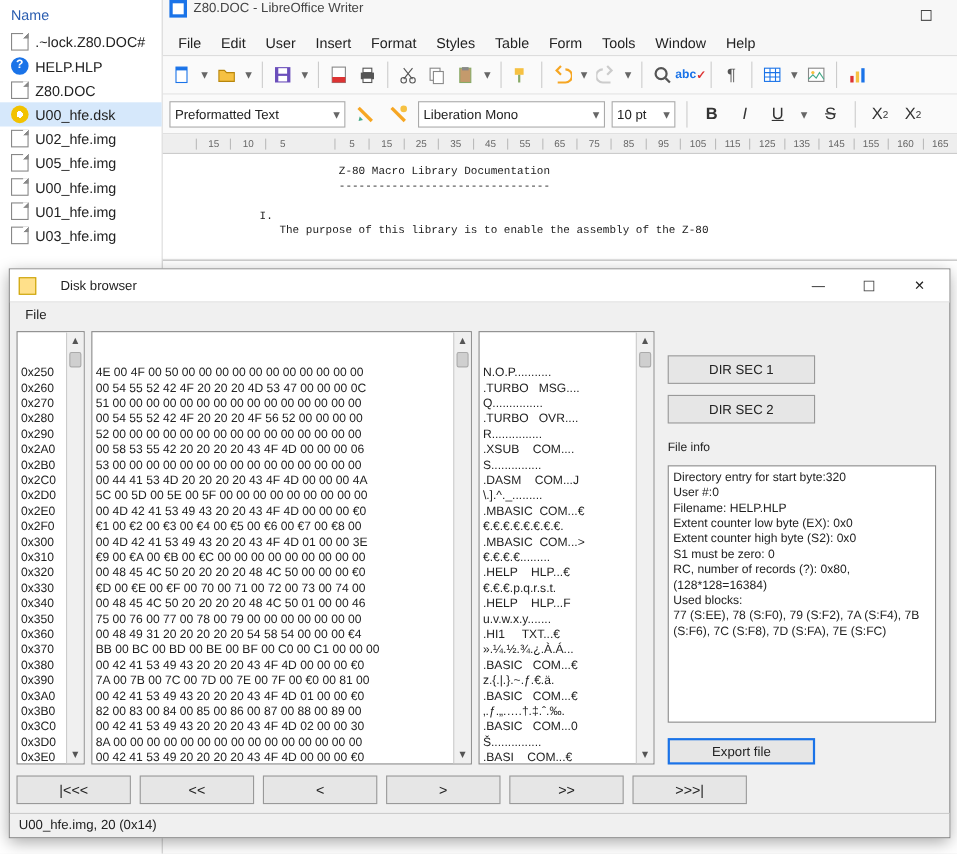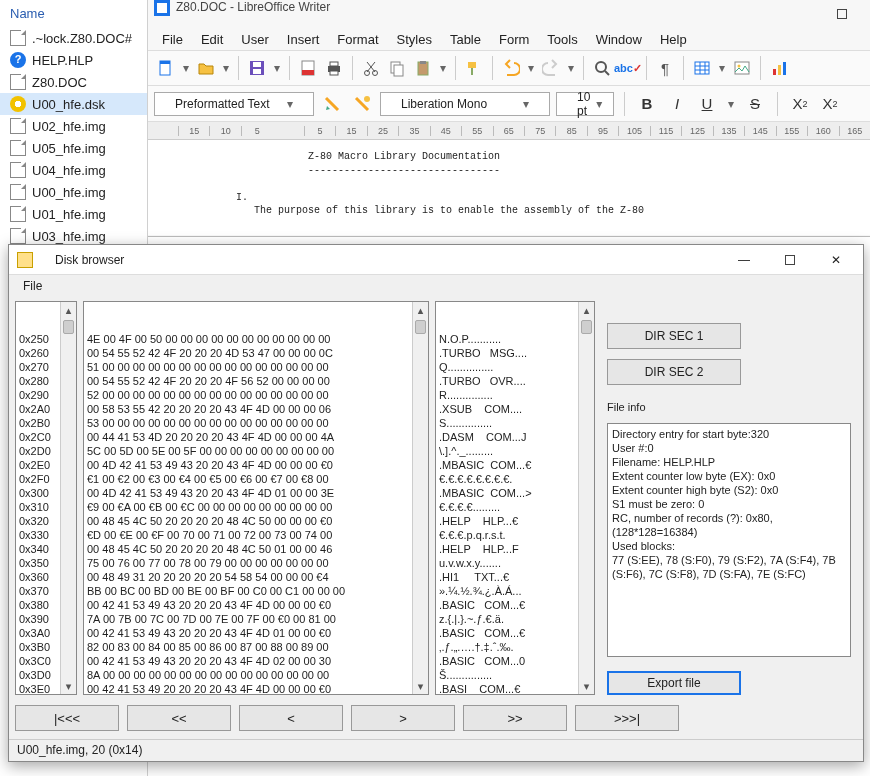--- a/index.html
+++ b/index.html
@@ -25,21 +25,21 @@
 .lo .titlebar .tb-ico::after { content:""; position:absolute; inset:3px; background:#fff; }
 .lo .titlebar .spacer { flex: 1; }
 .lo .titlebar .win-btn { width: 44px; height: 28px; display:flex; align-items:center; justify-content:center; color:#444; }
 .lo .menubar { height: 22px; display: flex; align-items: center; gap: 2px; padding: 0 6px; font-size: 13px; }
 .lo .menubar span { padding: 2px 8px; }
 .lo .toolbar { height: 36px; display: flex; align-items: center; gap: 2px; padding: 2px 6px; border-top:1px solid #ddd; border-bottom:1px solid #ddd; background:#fafafa; }
 .lo .tbtn { width: 24px; height: 24px; display:flex; align-items:center; justify-content:center; border:1px solid transparent; border-radius:2px; }
 .lo .sep { width:1px; height:24px; background:#ccc; margin:0 4px; }
 .lo .dd { width:12px; text-align:center; color:#666; }
 .lo .fmtbar { height: 36px; display: flex; align-items: center; gap: 6px; padding: 2px 6px; border-bottom:1px solid #ddd; background:#fafafa; }
-.lo .combo { height:24px; border:1px solid #aaa; background:#fff; display:flex; align-items:center; padding:0 20px; font-size:12px; }
+.lo .combo { height:24px; border:1px solid #aaa; background:#fff; display:flex; align-items:center; padding:0 4px; font-size:12px; }
 .lo .combo .arr { margin-left:auto; padding-left:6px; color:#666; }
 .lo .fmtbtn { width:24px; height:24px; display:flex; align-items:center; justify-content:center; font-size:15px; color:#333; }
 .lo .ruler { height: 18px; background: #eee; border-bottom:1px solid #ccc; font-size:9px; color:#666; display:flex; align-items:center; overflow:hidden; padding-left:30px; letter-spacing:0; }
 .lo .ruler span { display:inline-block; width:38px; text-align:center; border-left:1px solid #bbb; }
 .lo .doc { background:#fff; padding: 10px 20px 0 70px; font-family:Liberation Mono, monospace; font-size:10px; line-height:1.35; white-space:pre; overflow:hidden; height:95px; }
 
 
 .db { position: absolute; left: 8px; top: 244px; width: 856px; height: 518px; background: #f0f0f0; border: 1px solid #888; box-shadow: 0 4px 14px rgba(0,0,0,.35); }
 .db .titlebar { height: 30px; background: #fff; display: flex; align-items: center; padding: 0 4px 0 8px; border-bottom:1px solid #ddd; }
 .db .titlebar .tico { width:16px; height:16px; margin-right:6px; background:#ffe08a; border:1px solid #c9a000; }
@@ -90,24 +90,20 @@
         <span class="ico ico-disk"></span>
         <span>U00_hfe.dsk</span>
       </li>
     <li>
         <span class="ico ico-file"></span>
         <span>U02_hfe.img</span>
       </li>
     <li>
         <span class="ico ico-file"></span>
         <span>U05_hfe.img</span>
-      </li>
-    <li>
-        <span class="ico ico-file"></span>
-        <span>U04_hfe.img</span>
       </li>
     <li>
         <span class="ico ico-file"></span>
         <span>U00_hfe.img</span>
       </li>
     <li>
         <span class="ico ico-file"></span>
         <span>U01_hfe.img</span>
       </li>
     <li>

